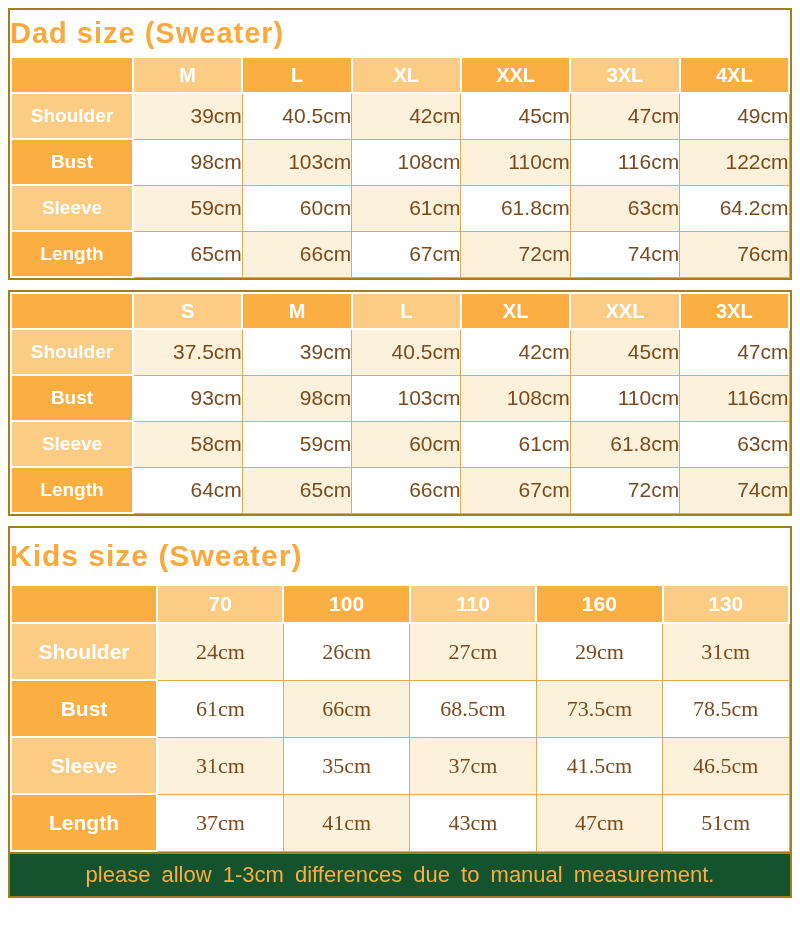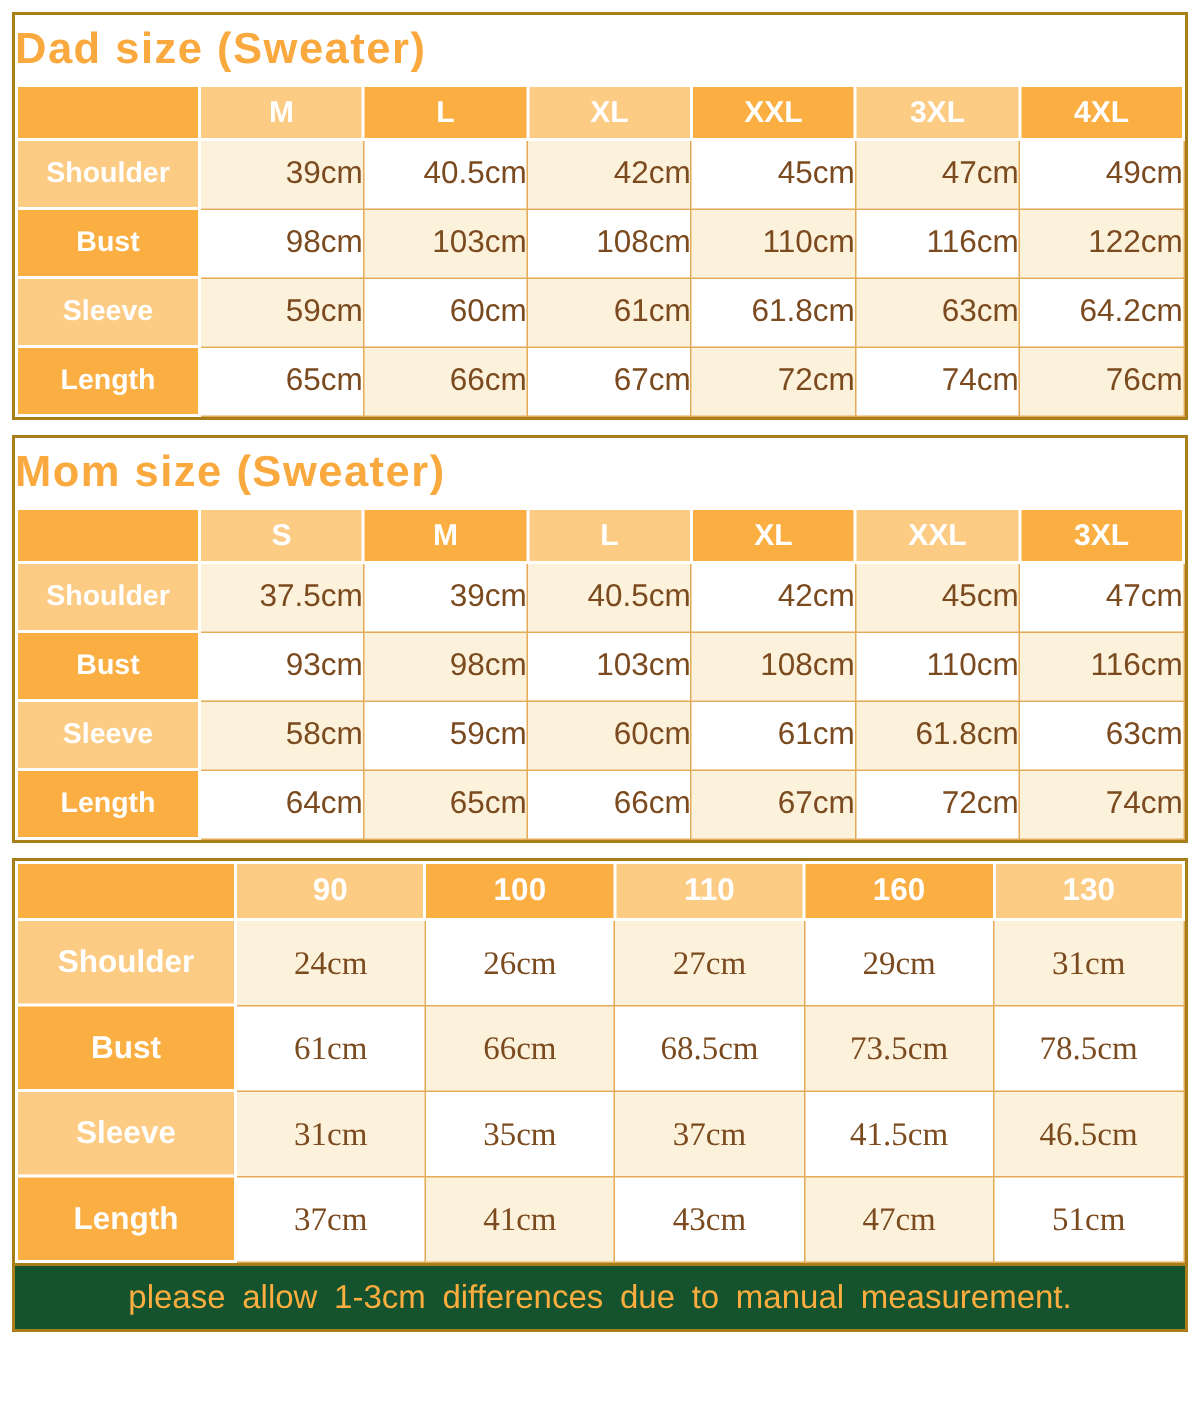--- a/index.html
+++ b/index.html
@@ -145,21 +145,20 @@
             <td class="white-cell">67cm</td>
             <td class="cream">72cm</td>
             <td class="white-cell">74cm</td>
             <td class="cream">76cm</td>
           </tr>
         </tbody>
       </table>
   </section>
 
   <section class="size-box box-mom">
-    <h2 class="box-title">Mom size (Sweater)</h2>
     <table class="size-table">
         <colgroup>
           <col class="label-col">
           <col>
           <col>
           <col>
           <col>
           <col>
           <col>
         </colgroup>
@@ -209,33 +208,34 @@
             <td class="white-cell">66cm</td>
             <td class="cream">67cm</td>
             <td class="white-cell">72cm</td>
             <td class="cream">74cm</td>
           </tr>
         </tbody>
       </table>
   </section>
 
   <section class="size-box box-kids">
+    <h2 class="box-title">Kids size (Sweater)</h2>
     <table class="size-table">
         <colgroup>
           <col class="label-col">
           <col>
           <col>
           <col>
           <col>
           <col>
         </colgroup>
         <thead>
           <tr>
             <th class="o-dark"></th>
-            <th class="o-light">90</th>
+            <th class="o-light">70</th>
             <th class="o-dark">100</th>
             <th class="o-light">110</th>
             <th class="o-dark">160</th>
             <th class="o-light">130</th>
           </tr>
         </thead>
         <tbody>
           <tr>
             <th class="o-light">Shoulder</th>
             <td class="cream">24cm</td>

